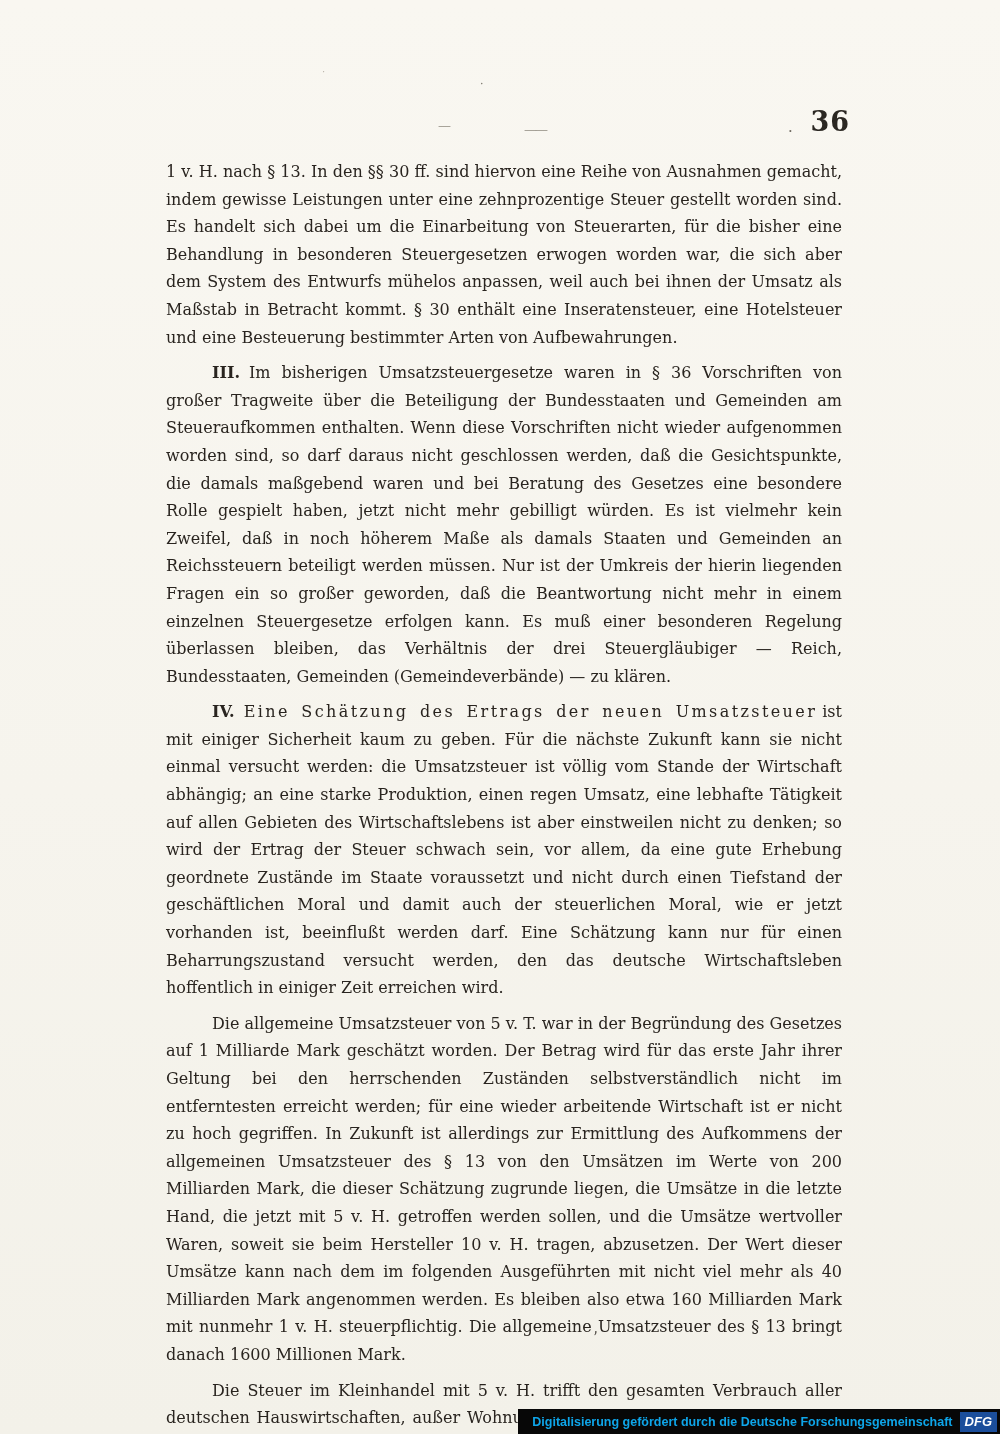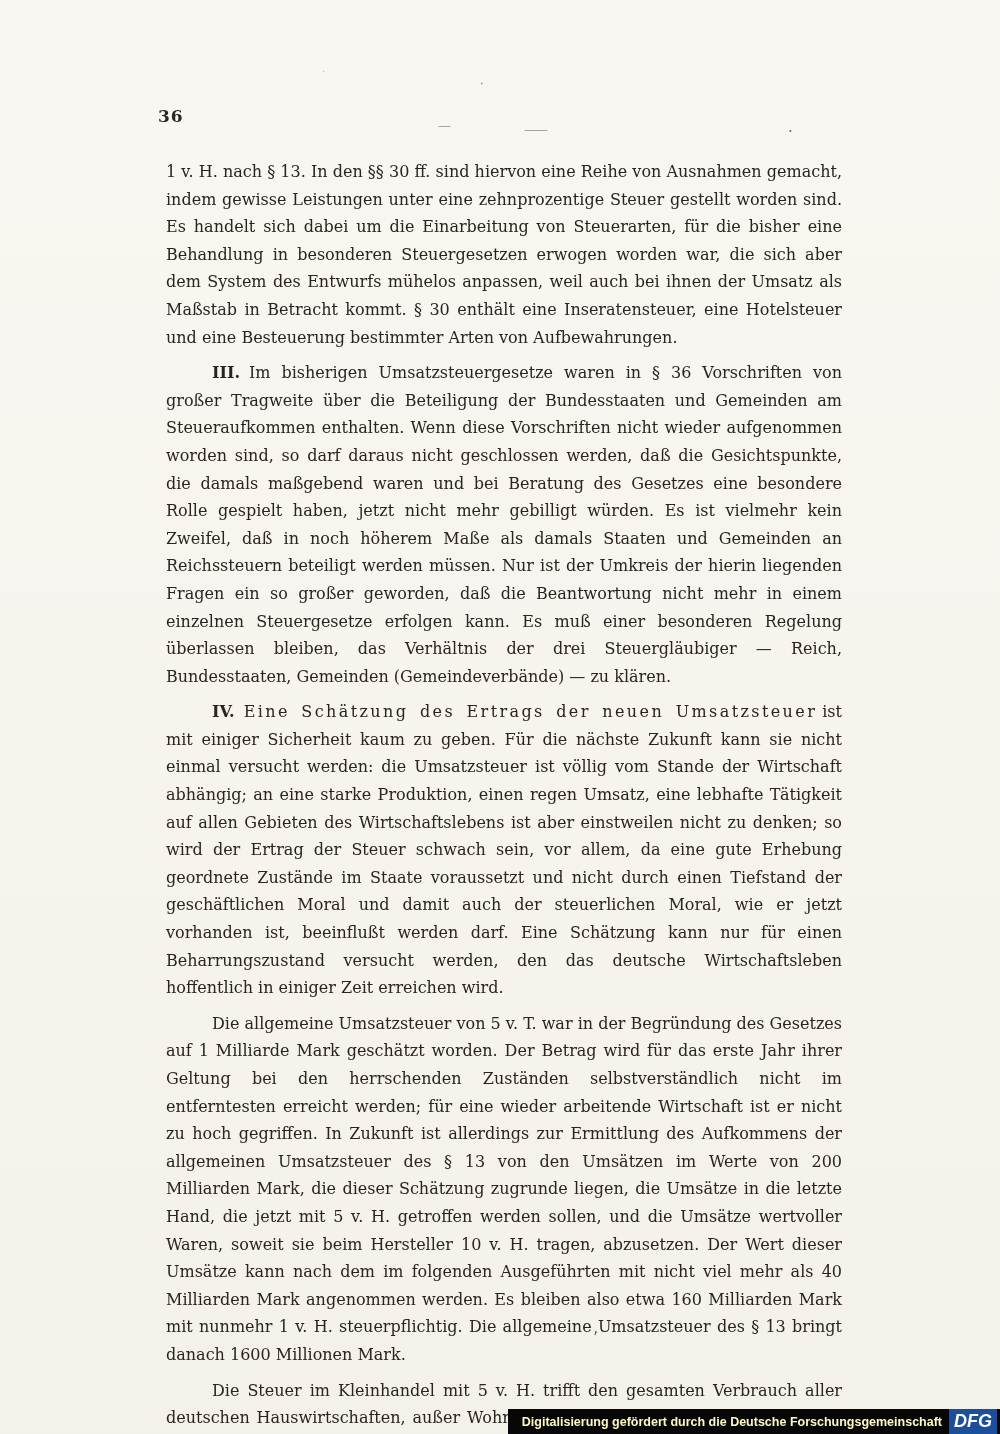--- a/index.html
+++ b/index.html
@@ -15,22 +15,22 @@
     background: linear-gradient(180deg, #f9f7f1 0%, #f6f4ed 55%, #f3f1e9 100%);
     overflow: hidden;
     font-family: "DejaVu Serif", serif;
     color: #27231f;
   }
   .page-number {
     position: absolute;
     top: 106px;
     left: 158px;
     width: 692px;
-    text-align: left;
-    font-size: 17px;
+    text-align: right;
+    font-size: 27px;
     font-weight: bold;
     letter-spacing: 1px;
     color: #2b2722;
   }
   .text-block {
     position: absolute;
     top: 150px;
     left: 158px;
     width: 692px;
     font-size: 16px;
@@ -72,33 +72,33 @@
     right: 0;
     bottom: 0;
     height: 25px;
     background: #070707;
     display: flex;
     align-items: center;
     gap: 7px;
     padding: 0 3px 0 14px;
   }
   .credit {
-    color: #fef9c3;
+    color: #0ea5e9;
     font-family: "Liberation Sans", sans-serif;
     font-size: 12.5px;
     font-weight: bold;
     white-space: nowrap;
   }
   .dfg-logo {
     background: #1b4e9b;
     color: #ffffff;
     font-family: "Liberation Sans", sans-serif;
     font-weight: bold;
     font-style: italic;
-    font-size: 18px;
+    font-size: 13px;
     line-height: 1;
     padding: 3px 5px 4px 5px;
   }
 </style>
 </head>
 <body>
 
 <div class="page">
 
   <span class="artifact a1">—</span>

